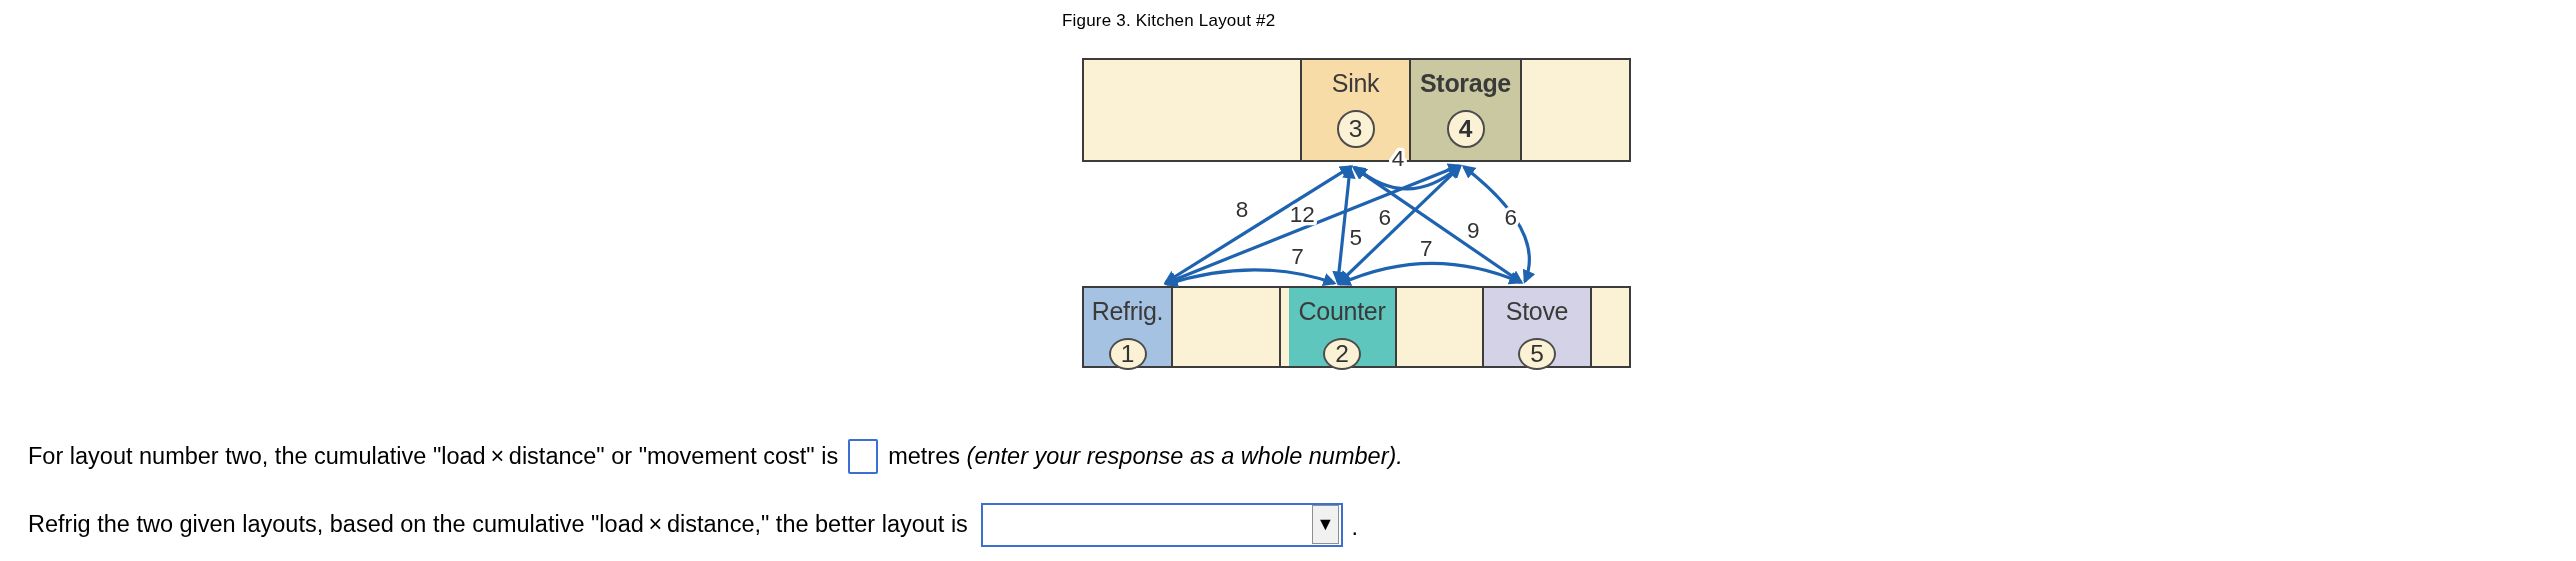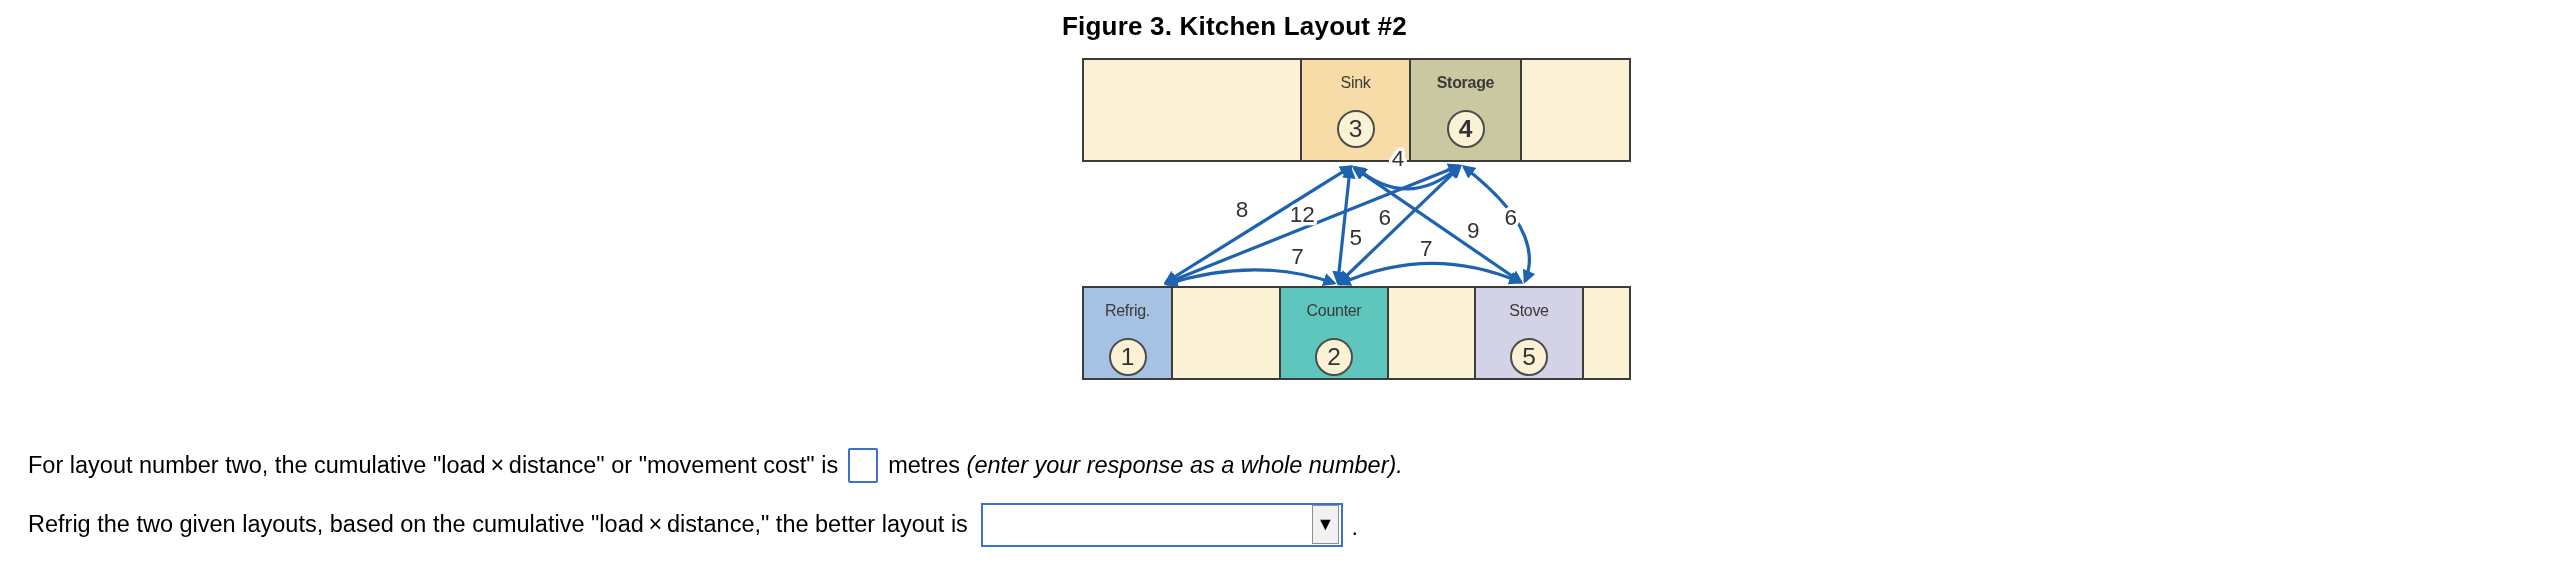--- a/index.html
+++ b/index.html
@@ -3,51 +3,51 @@
 <meta charset="utf-8">
 <style>
   html,body{margin:0;padding:0;}
   body{
     width:2576px;height:561px;background:#ffffff;position:relative;overflow:hidden;
     font-family:"Liberation Sans","DejaVu Sans",sans-serif;color:#000;
   }
   .abs{position:absolute;}
 
   
-  #fig-title{left:1062px;top:11.3px;font-size:26px;font-weight:bold;letter-spacing:0.2px;white-space:nowrap;}
+  #fig-title{left:1062px;top:11.3px;font-size:17px;font-weight:normal;letter-spacing:0.2px;white-space:nowrap;}
 
   
   .krow{display:flex;box-sizing:border-box;border:2.4px solid #3c3c3c;background:#FBF2D5;}
   #row-top{left:1082px;top:58px;width:549px;height:104px;}
-  #row-bottom{left:1082px;top:286px;width:549px;height:94px;}
+  #row-bottom{left:1082px;top:286px;width:549px;height:82px;}
   .kcell{box-sizing:border-box;height:100%;display:flex;flex-direction:column;align-items:center;border-right:2.4px solid #3c3c3c;flex:0 0 auto;}
   .kcell.last{border-right:none;flex:1 1 auto;}
-  .clabel{font-size:16px;color:#3a3a3a;margin-top:9.4px;line-height:28px;letter-spacing:-0.3px;white-space:nowrap;}
+  .clabel{font-size:25px;color:#3a3a3a;margin-top:9.4px;line-height:28px;letter-spacing:-0.3px;white-space:nowrap;}
   .badge{width:34px;height:34px;border:2.4px solid #4c4c4c;border-radius:50%;background:#FBF2D5;
          display:flex;align-items:center;justify-content:center;font-size:24.5px;color:#333;margin-top:12.2px;}
   .c-cream{background:#FBF2D5;}
   .c-sink{background:#F8DCA7;}
   .c-storage{background:#CAC8A0;font-weight:bold;}
   .c-refrig{background:#A5C2E2;}
-  .c-counter{background:#5FC6BD;}
+  .c-counter{background:#5FC6BD;margin-left:8px;}
   .c-stove{background:#D4D2E6;text-align:right;}
   
   .t0{width:218px;} .t1{width:109px;} .t2{width:111px;}
   
   .b0{width:89px;} .b1{width:108px;} .b2{width:108px;} .b3{width:87px;} .b4{width:108px;}
 
   
   #net{left:1082px;top:52px;pointer-events:none;z-index:3;}
   .edge{fill:none;stroke:#1E63AF;stroke-width:3.4px;}
   .elabel{font-size:24px;fill:#333;text-anchor:middle;paint-order:stroke;stroke:#ffffff;stroke-width:7px;stroke-linejoin:round;
           font-family:"Liberation Sans","DejaVu Sans",sans-serif;}
 
   
   .qline{display:flex;align-items:center;font-size:23.5px;white-space:pre;}
-  #q1{left:28px;top:442px;height:47px;}
+  #q1{left:28px;top:433px;height:47px;}
   #q2{left:28px;top:500px;height:49px;}
   #answer-box{width:25.4px;height:31px;box-sizing:content-box;border:2.4px solid #3B6FD1;border-radius:1.9px;margin:0 10.3px;
               font-size:22.6px;text-align:center;padding:0;background:#fff;outline:none;}
   .hint{font-style:italic;margin-left:6.6px;text-align:center;}
   .dropdown{width:358px;height:40px;border:2.8px solid #3B6FD1;margin-left:13px;position:relative;background:#fff;flex:0 0 auto;}
   .dd-btn{position:absolute;right:1.9px;top:0.9px;bottom:0.9px;width:27px;background:#f1f1f1;border:1.4px solid #8f8f8f;
           box-sizing:border-box;display:flex;align-items:center;justify-content:center;font-size:18px;color:#000;cursor:pointer;}
   .dd-value{position:absolute;left:7.5px;top:6.6px;font-size:23.5px;}
   .q2-period{align-self:flex-end;margin-left:8.5px;margin-bottom:8.5px;}
 </style>

